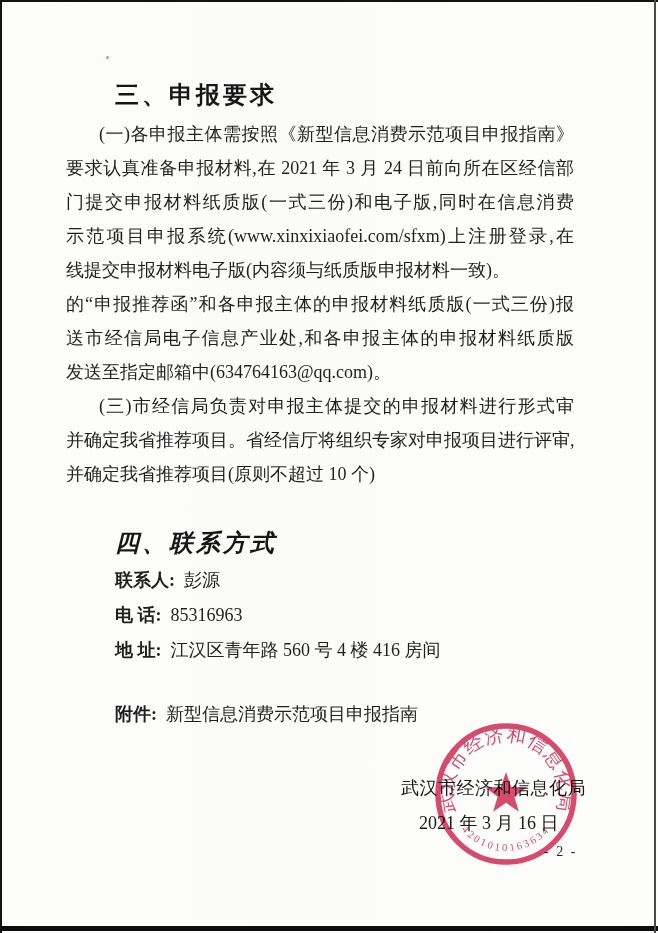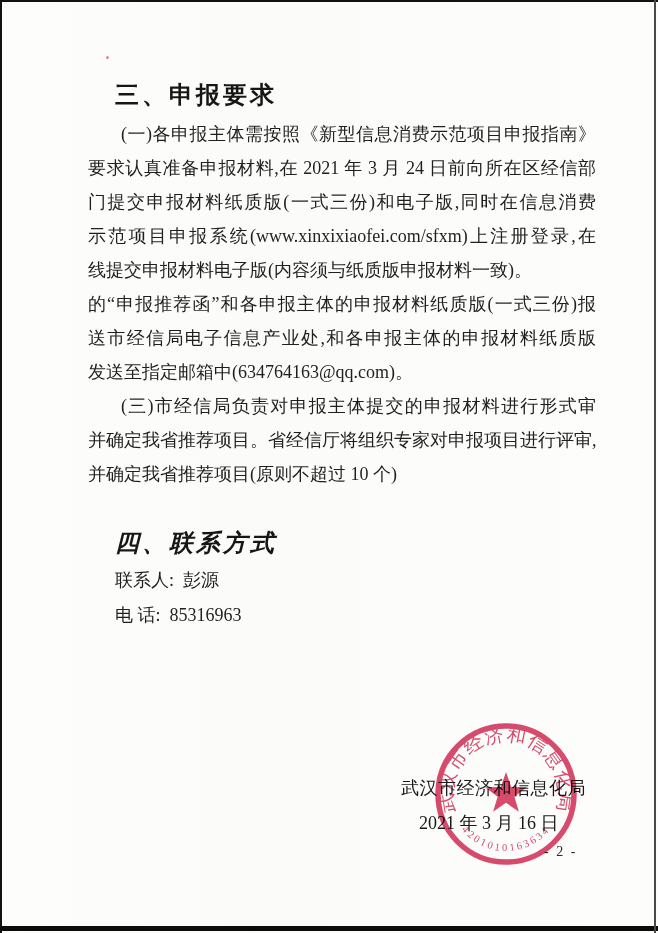--- a/index.html
+++ b/index.html
@@ -20,31 +20,31 @@
 
   .h-sec {
     position:absolute; left:82px; width:508px;
     font-family:"Liberation Sans","DejaVu Sans",sans-serif;
     font-weight:700; font-size:24px; line-height:26px;
     letter-spacing:3px; text-indent:33px; color:#161616;
   }
   .h3 { top:82px; }
   .h4 { top:530px;font-style:italic; }
 
-  .col1 { position:absolute; left:88px; top:117px; width:508px; font-size:18px; }
+  .col1 { position:absolute; left:66px; top:117px; width:508px; font-size:18px; }
   .bl {
     height:34px; line-height:34px; white-space:nowrap;
     text-align:justify; text-align-last:justify;
   }
   .bl.ind  { text-indent:33px; }
   .bl.last { text-align-last:left; }
 
   .contacts { position:absolute; left:115px; top:563px; font-size:18px; }
   .crow { height:35px; line-height:35px; }
-  .clabel { margin-right:9px; }
+  .clabel { margin-right:9px;font-weight:bold; }
 
   .attach { position:absolute; left:115px; top:697px; font-size:18px; line-height:34px; }
   .attach .clabel { margin-right:9px; }
 
   .issuer  { position:absolute; left:401px; top:777px; font-size:18px; line-height:23px; letter-spacing:0.5px; color:#191919; }
   .date    { position:absolute; left:419px; top:812px; font-size:18px; line-height:23px; color:#191919; }
   .pagenum { position:absolute; left:544px; top:843px; font-size:14px; line-height:18px; letter-spacing:2px; color:#2a2a2a; }
 
   .seal {
     position:absolute; left:431px; top:719px; width:150px; height:150px;
@@ -83,22 +83,28 @@
 
   <div class="h-sec h4">四、联系方式</div>
 
   <div class="contacts">
     <div class="crow">
       <span class="clabel">联系人:</span><span>彭源</span>
     </div>
     <div class="crow">
       <span class="clabel">电 话:</span><span>85316963</span>
     </div>
+    <div class="crow">
+      <span class="clabel">地 址:</span><span>江汉区青年路 560 号 4 楼 416 房间</span>
+    </div>
   </div>
 
+  <div class="attach">
+    <span class="clabel">附件:</span><span>新型信息消费示范项目申报指南</span>
+  </div>
 
   <div class="issuer">武汉市经济和信息化局</div>
   <div class="date">2021 年 3 月 16 日</div>
   <div class="pagenum">- 2 -</div>
 
   <svg class="seal" viewBox="0 0 150 150" xmlns="http://www.w3.org/2000/svg">
     <defs>
       <path id="arcTop" d="M 25.2 93.1 A 53 53 0 1 1 124.8 93.1" fill="none"></path>
       <path id="arcBot" d="M 24.7 101.8 A 57 57 0 0 0 125.3 101.8" fill="none"></path>
     </defs>

